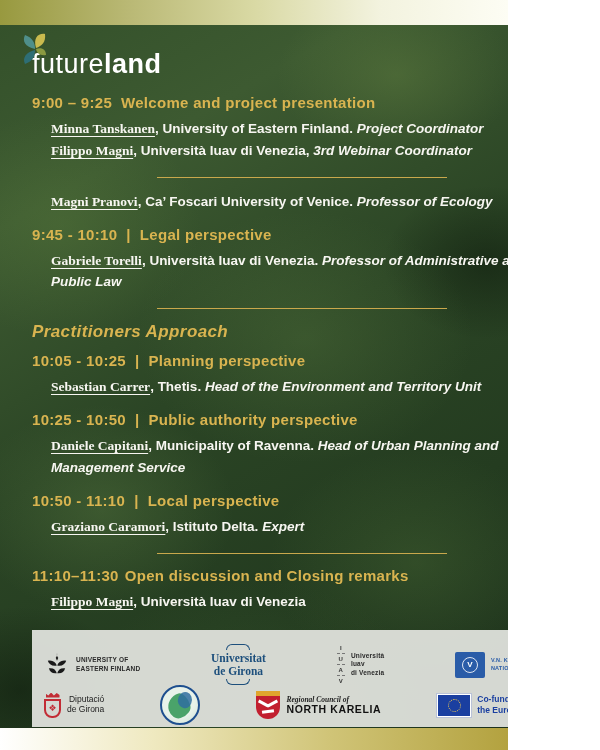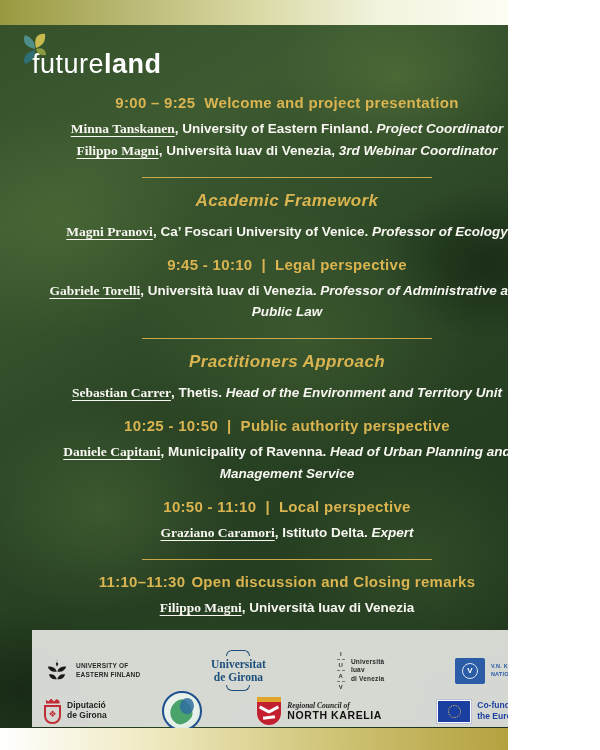--- a/index.html
+++ b/index.html
@@ -26,54 +26,54 @@
     background:linear-gradient(90deg,#ffffff 0%,#efe9c0 30%,#d0c477 65%,#b3a23f 100%);}
 
   
   .brand{position:absolute;top:32px;left:18px;}
   .brand-icon{position:absolute;top:0;left:0;width:36px;height:36px;}
   .brand-text{display:block;padding:17px 0 0 14px;font-size:27px;color:#ffffff;letter-spacing:.5px;}
   .brand-text .w1{font-weight:400;}
   .brand-text .w2{font-weight:700;}
 
   
-  .content{position:absolute;top:94px;left:17px;width:540px;text-align:center;color:#f7f6f1;}
+  .content{position:absolute;top:94px;left:32px;width:540px;color:#f7f6f1;}
   .session{font-size:15px;font-weight:700;color:#d9b450;letter-spacing:.3px;margin-bottom:7px;}
   .session .pipe{margin:0 9px;}
   .session .gap{margin-left:9px;}
   .session .gap-s{margin-left:6px;}
   .sec-header{font-size:17px;font-weight:700;font-style:italic;color:#d9b450;letter-spacing:.4px;margin:2px 0 10px;}
   .speaker{font-size:13.5px;font-weight:700;line-height:1.62;max-width:502px;margin:0 auto;}
   .sp-name{text-decoration:underline;text-underline-offset:2.5px;font-family:Liberation Serif, serif;}
   .sp-role{font-style:italic;}
   .divider{width:290px;border-top:1.5px solid #c9a84c;margin:15px auto 13px;}
   .mt{margin-top:13px;}
 
   
   .partners{position:absolute;left:32px;top:630px;width:538px;height:97px;
-    background:rgba(223,226,220,.95);display:flex;flex-direction:column;justify-content:space-evenly;padding:20px 12px;}
+    background:rgba(223,226,220,.95);display:flex;flex-direction:column;justify-content:space-evenly;padding:14px 12px;}
   .prow{display:flex;align-items:center;justify-content:space-between;}
   .partner{display:flex;align-items:center;gap:6px;}
 
   .uef-text,.iuav-text{font-size:6.5px;font-weight:700;color:#2a2a2a;line-height:1.25;text-align:left;letter-spacing:.2px;}
   .udg{font-family:"Liberation Serif",serif;color:#1d4f7c;font-size:11.5px;font-weight:700;line-height:1.05;text-align:center;}
   .arc{display:block;width:24px;height:6px;border:1.5px solid #1d4f7c;margin:0 auto;}
   .arc-top{border-bottom:none;border-radius:12px 12px 0 0;margin-bottom:2px;}
   .arc-bot{border-top:none;border-radius:0 0 12px 12px;margin-top:2px;}
   .iuav-col{display:flex;flex-direction:column;align-items:center;font-size:6px;font-weight:700;color:#333;line-height:1;}
   .iuav-col span{padding:1px 2px;}
   .iuav-col .dash{border-top:1px dashed #777;width:8px;height:0;padding:0;margin:1px 0;}
   .kh-seal{width:30px;height:26px;background:#2a5ca8;border-radius:2px;display:flex;align-items:center;justify-content:center;flex:none;}
   .kh-circle{width:16px;height:16px;border:1px solid #dfe6f2;border-radius:50%;color:#fff;font-size:8px;font-weight:700;display:flex;align-items:center;justify-content:center;}
   .kh-text{font-size:5.5px;font-weight:700;color:#2a5ca8;line-height:1.35;text-align:left;letter-spacing:.2px;}
 
   .ddg-emblem{display:flex;flex-direction:column;align-items:center;flex:none;}
   .ddg-crown{width:14px;height:5px;background:#c22c35;clip-path:polygon(0 100%,0 20%,20% 60%,40% 0,60% 60%,80% 10%,100% 50%,100% 100%);}
   .ddg-shield{width:17px;height:19px;border:2px solid #c22c35;border-radius:0 0 8px 8px;display:flex;align-items:center;justify-content:center;color:#c22c35;font-size:9px;margin-top:1px;}
-  .ddg-text{font-size:8.5px;font-weight:700;color:#222;line-height:1.15;text-align:left;}
+  .ddg-text{font-size:8.5px;font-weight:400;color:#222;line-height:1.15;text-align:right;}
 
   .parco{width:40px;height:40px;border-radius:50%;border:2px solid #1e4f8f;background:radial-gradient(circle at 45% 40%, #e8f2ea 0 55%, #cfe0d4 100%);position:relative;overflow:hidden;flex:none;}
   .parco-leaf{position:absolute;top:7px;left:6px;width:22px;height:24px;background:#4aa36a;border-radius:65% 35% 60% 40%/55% 60% 40% 45%;transform:rotate(-18deg);}
   .parco-leaf2{position:absolute;top:5px;left:16px;width:14px;height:16px;background:#2f6f9f;border-radius:50% 60% 45% 55%;transform:rotate(20deg);opacity:.85;}
 
   .nk-shield{width:24px;height:28px;background:#c21f2f;border-radius:0 0 12px 12px;position:relative;flex:none;overflow:hidden;}
   .nk-top{position:absolute;top:0;left:0;right:0;height:5px;background:#e0a52d;}
   .nk-arm{position:absolute;width:11px;height:3px;background:#fff;}
   .nk-a1{top:11px;left:2px;transform:rotate(28deg);}
   .nk-a2{top:11px;right:2px;transform:rotate(-28deg);}
@@ -103,31 +103,31 @@
   </div>
 
   <div class="content">
 
     <p class="session"><span>9:00 – 9:25</span><span class="gap">Welcome and project presentation</span></p>
     <p class="speaker"><span class="sp-name">Minna Tanskanen</span><span class="sp-affil">, University of Eastern Finland. </span><span class="sp-role">Project Coordinator</span></p>
     <p class="speaker"><span class="sp-name">Filippo Magni</span><span class="sp-affil">, Università Iuav di Venezia, </span><span class="sp-role">3rd Webinar Coordinator</span></p>
 
     <div class="divider"></div>
 
-    <p class="sec-header">Academic Framework</p>
 
     <p class="speaker"><span class="sp-name">Magni Pranovi</span><span class="sp-affil">, Ca’ Foscari University of Venice. </span><span class="sp-role">Professor of Ecology</span></p>
 
     <p class="session mt"><span>9:45 - 10:10</span><span class="pipe">|</span><span>Legal perspective</span></p>
     <p class="speaker"><span class="sp-name">Gabriele Torelli</span><span class="sp-affil">, Università Iuav di Venezia. </span><span class="sp-role">Professor of Administrative and Public Law</span></p>
 
     <div class="divider"></div>
 
     <p class="sec-header">Practitioners Approach</p>
 
+    <p class="session"><span>10:05 - 10:25</span><span class="pipe">|</span><span>Planning perspective</span></p>
     <p class="speaker"><span class="sp-name">Sebastian Carrer</span><span class="sp-affil">, Thetis. </span><span class="sp-role">Head of the Environment and Territory Unit</span></p>
 
     <p class="session mt"><span>10:25 - 10:50</span><span class="pipe">|</span><span>Public authority perspective</span></p>
     <p class="speaker"><span class="sp-name">Daniele Capitani</span><span class="sp-affil">, Municipality of Ravenna. </span><span class="sp-role">Head of Urban Planning and Management Service</span></p>
 
     <p class="session mt"><span>10:50 - 11:10</span><span class="pipe">|</span><span>Local perspective</span></p>
     <p class="speaker"><span class="sp-name">Graziano Caramori</span><span class="sp-affil">, Istituto Delta. </span><span class="sp-role">Expert</span></p>
 
     <div class="divider"></div>
 

